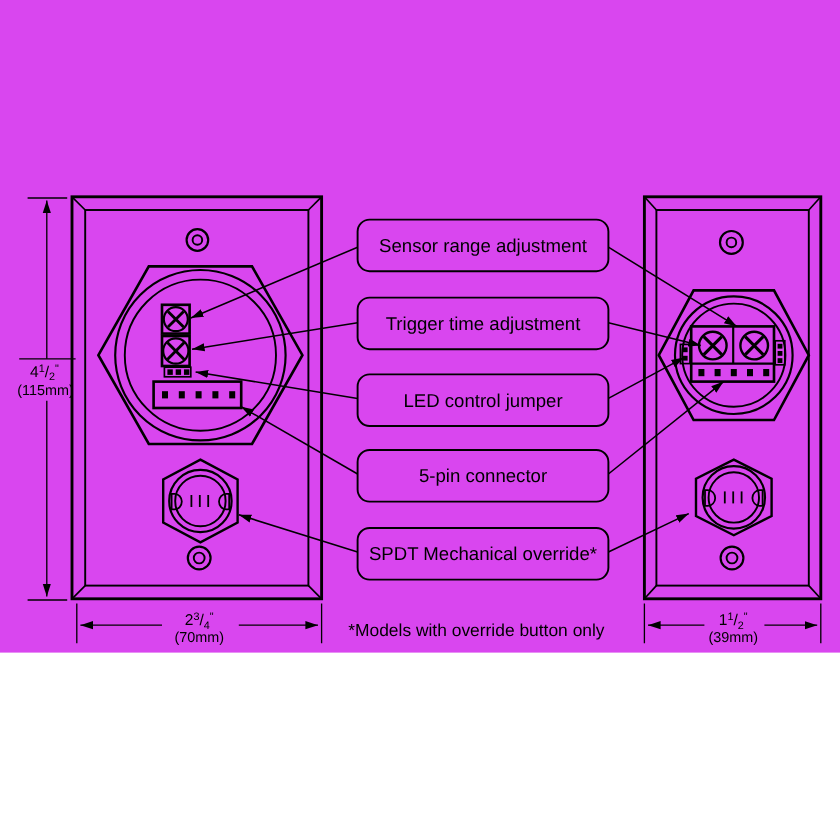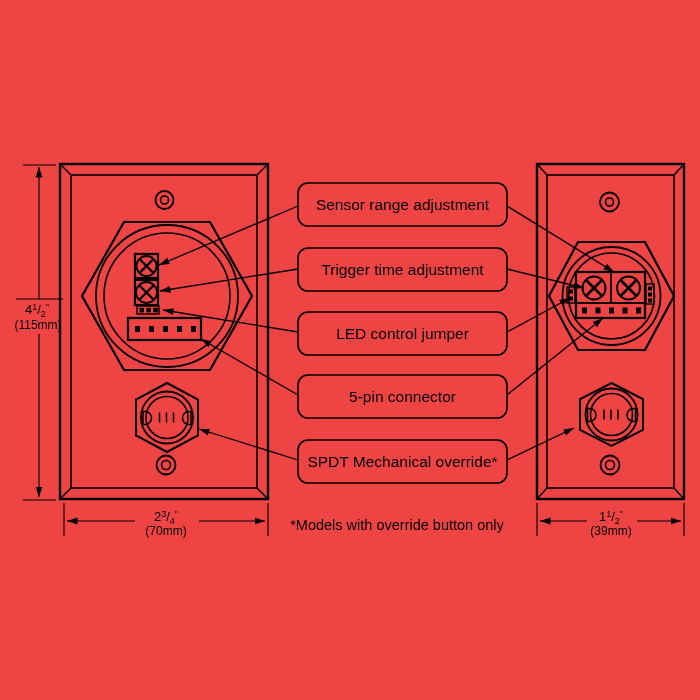--- a/index.html
+++ b/index.html
@@ -1,16 +1,16 @@
 <!DOCTYPE html>
 <html><head>
 <meta charset="utf-8">
 <style>
   html,body{margin:0;padding:0;background:#ffffff;}
-  .stage{position:relative;width:700px;height:700px;background:#ef4444;overflow:hidden;}
+  .stage{position:relative;width:700px;height:544px;background:#d946ef;overflow:hidden;}
   svg{display:block;}
   text{font-family:"Liberation Sans","DejaVu Sans",sans-serif;fill:#000;}
   .callout-label{font-size:15.5px;}
   .dim-main{font-size:13px;}
   .dim-frac{font-size:9px;}
   .dim-metric{font-size:12px;}
   .footnote{font-size:14.5px;}
   .ln{stroke:#000;fill:none;}
 </style>
 </head>

